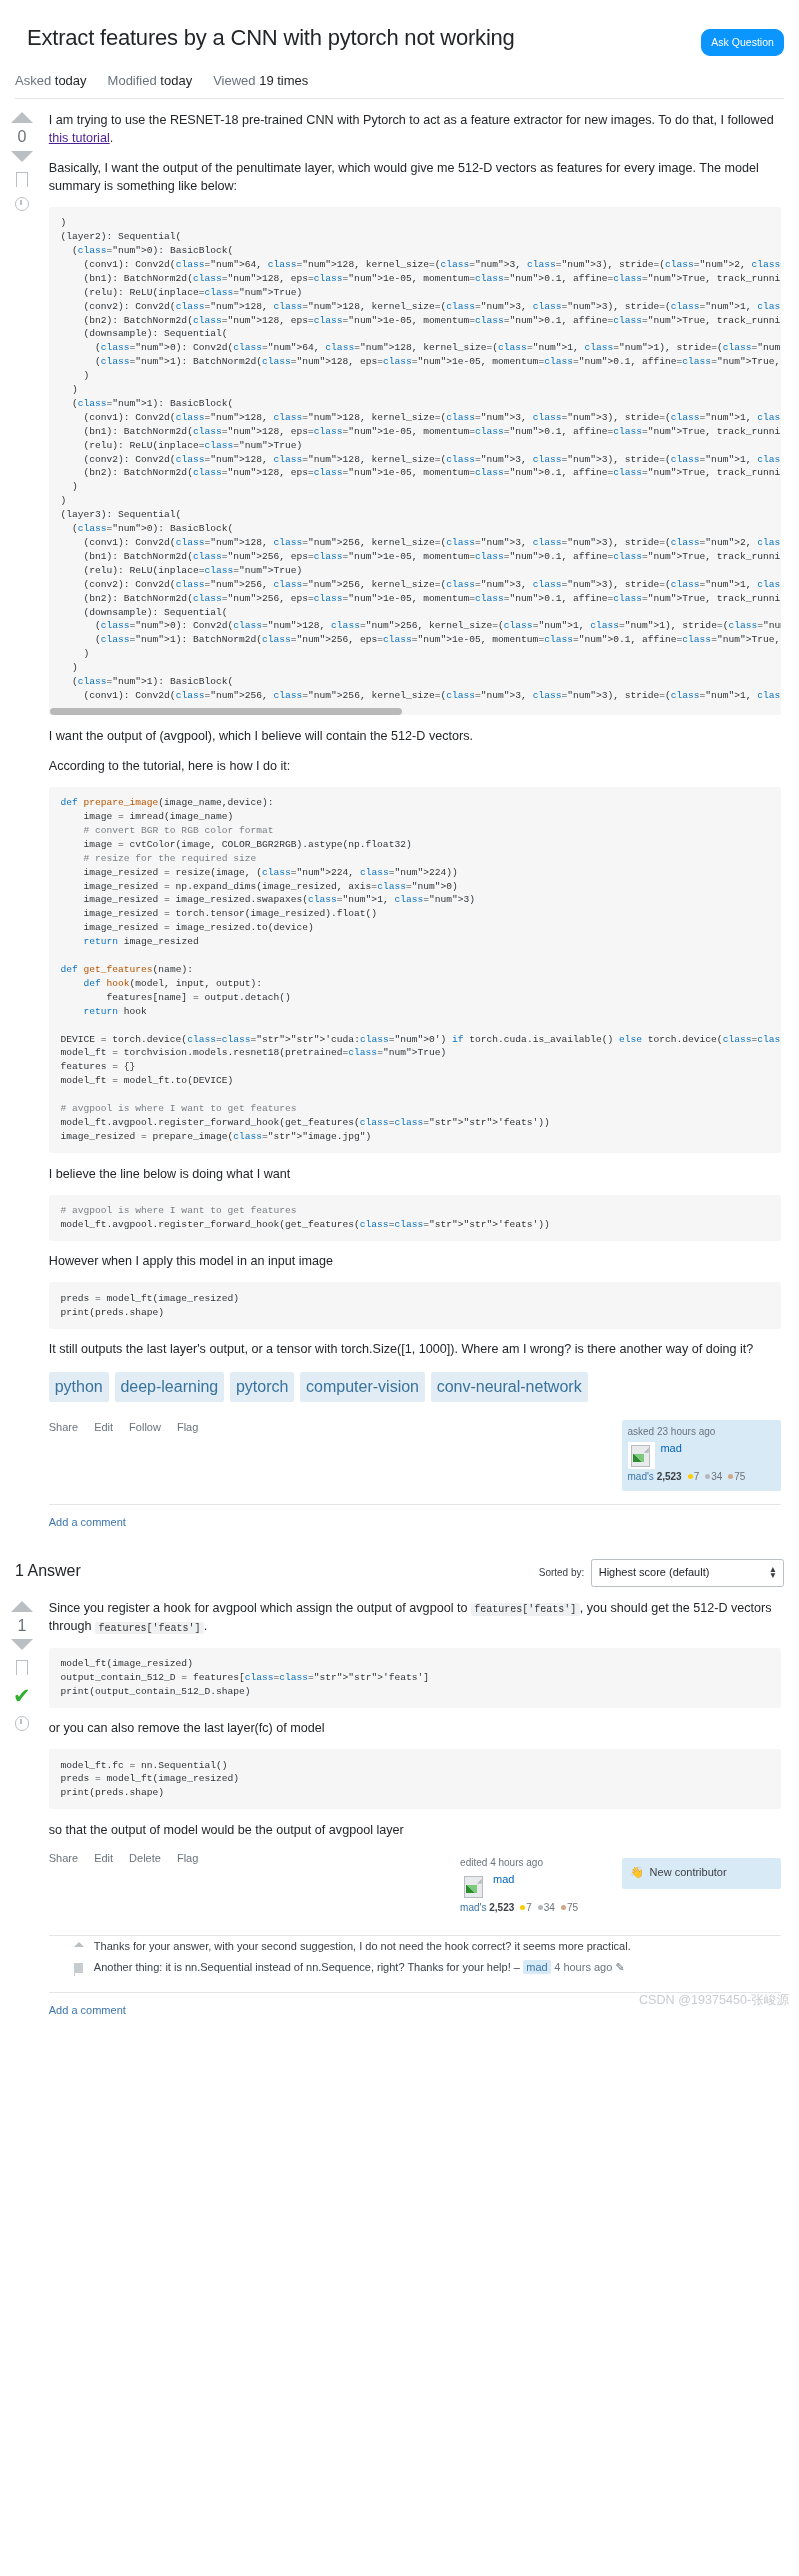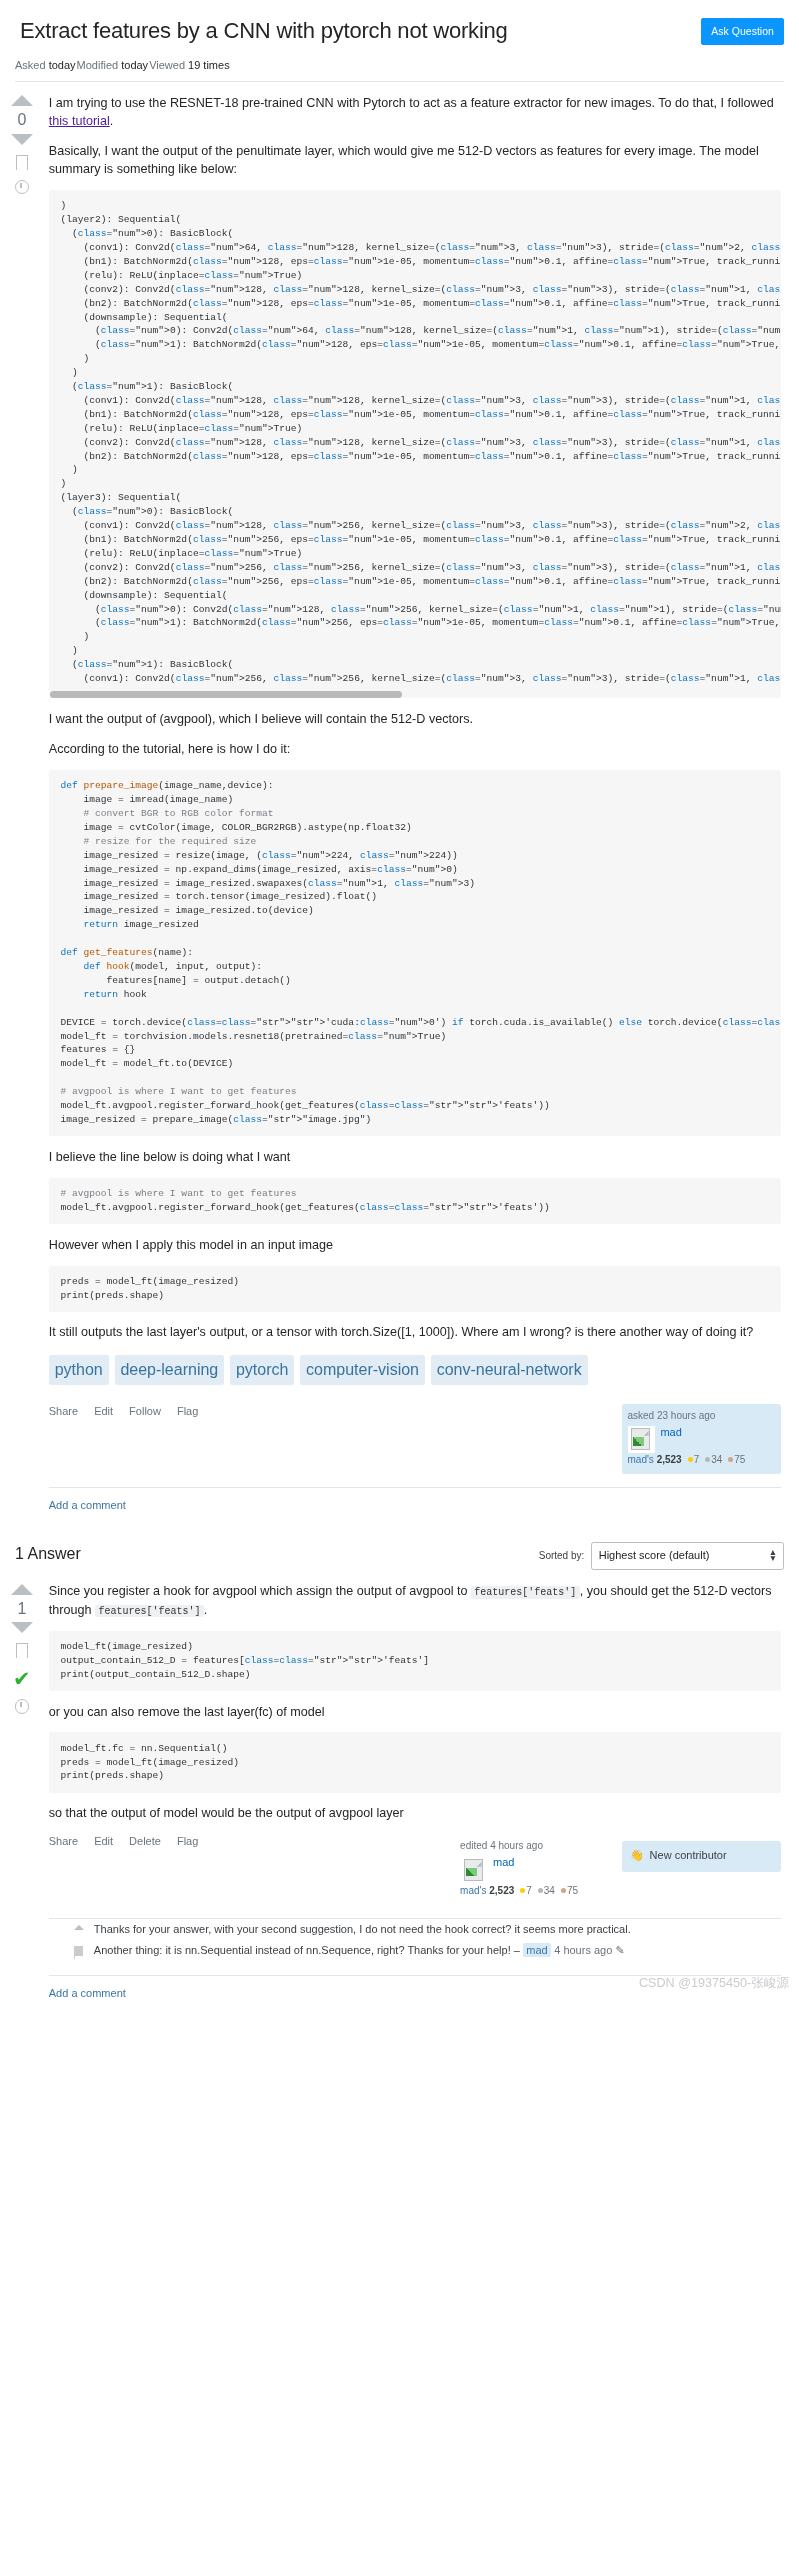--- a/index.html
+++ b/index.html
@@ -13,30 +13,30 @@
     line-height: 1.45;
     -webkit-font-smoothing: antialiased;
   }
   .page { width:799px; position:relative; padding: 0 0 0 0; }
 
   
   .qheader { padding: 11.7px 15px 0 15px; }
   .qtitle-row { display:flex; align-items:flex-start; justify-content:space-between; gap:11.7px; }
   .qtitle {
     font-size: 22px; line-height: 1.25; font-weight: 400;
-    color: #232629; margin:5px; flex: 1 1 auto; letter-spacing:-0.2px;
+    color: #232629; margin:12px; flex: 1 1 auto; letter-spacing:-0.2px;
   }
   .ask-btn {
     flex: 0 0 auto;
     background:#0a95ff; color:#fff; border:0.8px solid #0a95ff;
-    border-radius:2px; font-size:10.5px; padding:6.7px 9.2px;
-    cursor:pointer; white-space:nowrap; margin-top:6px;
+    border-radius:9px; font-size:10.5px; padding:6.7px 9.2px;
+    cursor:pointer; white-space:nowrap; margin-top:17px;
     font-family:"Liberation Sans", sans-serif;
   }
-  .qmeta { display:flex; gap:1px; font-size:11px; color:#6a737c; padding: 8.4px 0 7.5px 0; }
+  .qmeta { display:flex; gap:21px; font-size:13px; color:#6a737c; padding: 8.4px 0 7.5px 0; }
   .qmeta .lbl { color:#6a737c; }
   .qmeta .val { color:#232629; }
   .hr { border-bottom:0.8px solid #e3e6e8; width:100%; }
 
   
   .post { display:flex; padding: 10px 15px 0 3.4px; }
   .votecell { width:37px; flex:0 0 37px; display:flex; flex-direction:column; align-items:center; padding-top:3.4px; }
   .vote-arrow { width:0; height:0; border-left:11px solid transparent; border-right:11px solid transparent; cursor:pointer; }
   .vote-up { border-bottom:11px solid #babfc4; margin-bottom:3.4px; }
   .vote-down { border-top:11px solid #babfc4; margin-top:3.4px; }

